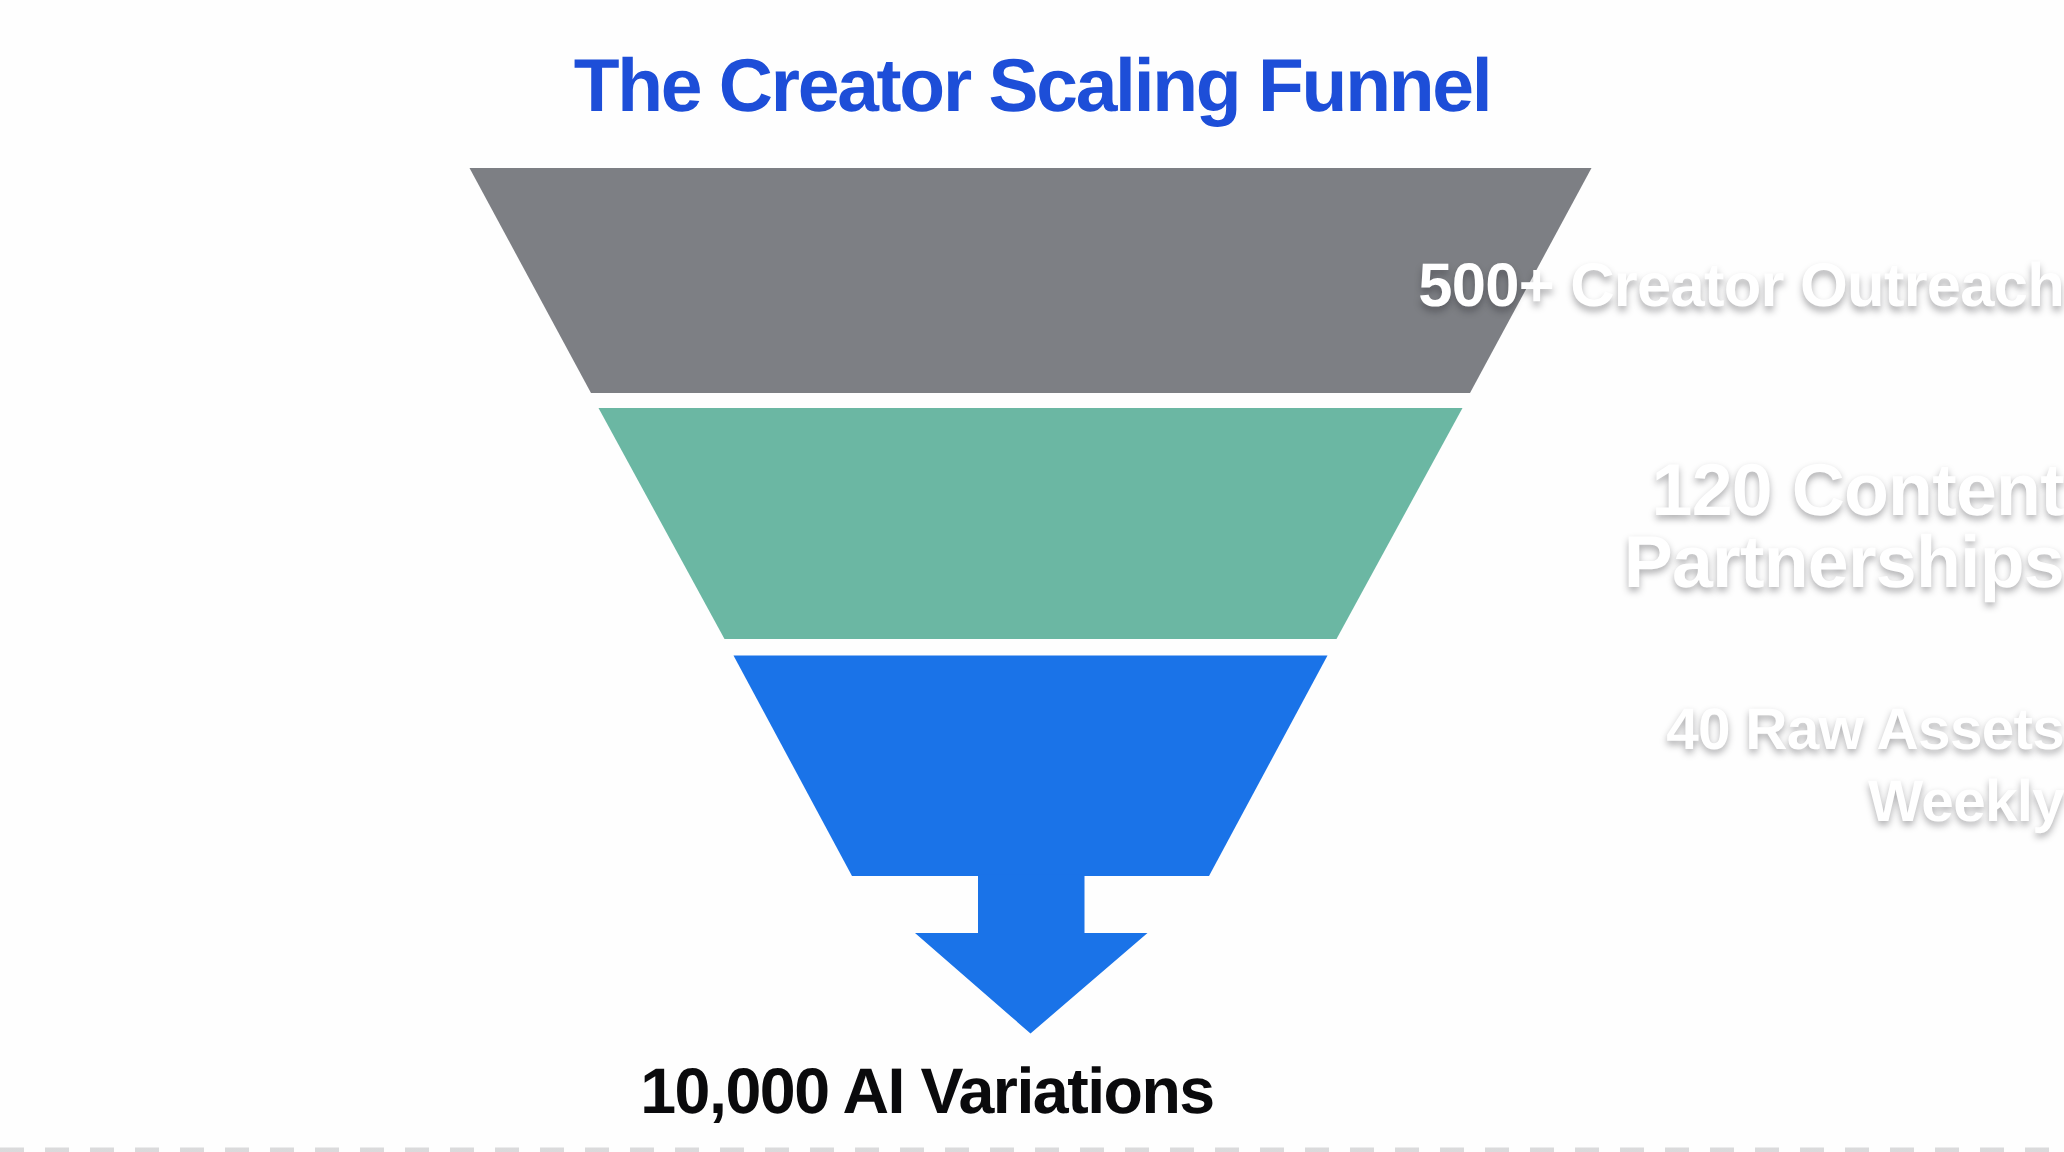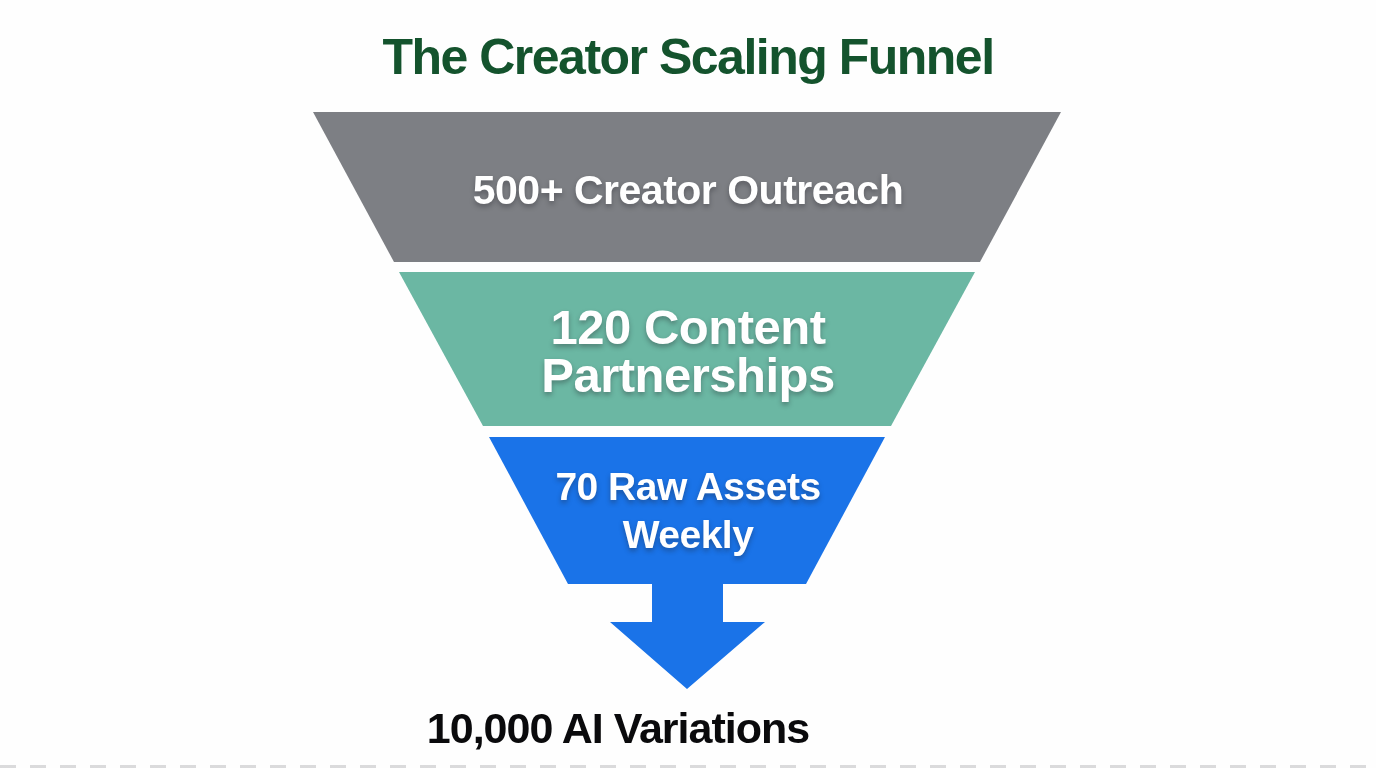--- a/index.html
+++ b/index.html
@@ -19,35 +19,35 @@
     position: absolute;
     top: 29px;
     left: 0;
     width: 1376px;
     margin: 0;
     text-align: center;
     font-size: 50px;
     line-height: 56px;
     font-weight: 700;
     letter-spacing: -1.5px;
-    color: #14532d;
+    color: #1d4ed8;
   }
   .funnel-svg {
     position: absolute;
     top: 0;
     left: 0;
     width: 1376px;
     height: 768px;
     display: block;
   }
   .tier-label {
     position: absolute;
     left: 0;
     width: 1376px;
-    text-align: center;
+    text-align: right;
     color: #ffffff;
     font-weight: 700;
     letter-spacing: -0.5px;
     white-space: pre-line;
     text-shadow: 0 3px 5px rgba(30, 30, 35, 0.35);
   }
   .tier-label.t1 { top: 166px; font-size: 41px; line-height: 48px; }
   .tier-label.t2 { top: 303px; font-size: 49px; line-height: 48px; }
   .tier-label.t3 { top: 463px; font-size: 39px; line-height: 48px; }
   .result-label {
@@ -88,20 +88,20 @@
     <polygon points="399,272 975,272 891,426 483,426" fill="#6bb7a3"></polygon>
     <polygon points="489,437 885,437 806,584 568,584" fill="#1a73e8"></polygon>
     <polygon points="652,583 723,583 723,622 765,622 687,689 610,622 652,622" fill="#1a73e8"></polygon>
   </svg>
 
   <div class="tier-label t1">500+ Creator Outreach</div>
 
   <div class="tier-label t2">120 Content
 Partnerships</div>
 
-  <div class="tier-label t3">70 Raw Assets
+  <div class="tier-label t3">40 Raw Assets
 Weekly</div>
 
   <div class="result-label">10,000 AI Variations</div>
 
   <div class="bottom-artifact"></div>
 
 </div>
 
 </body></html>

